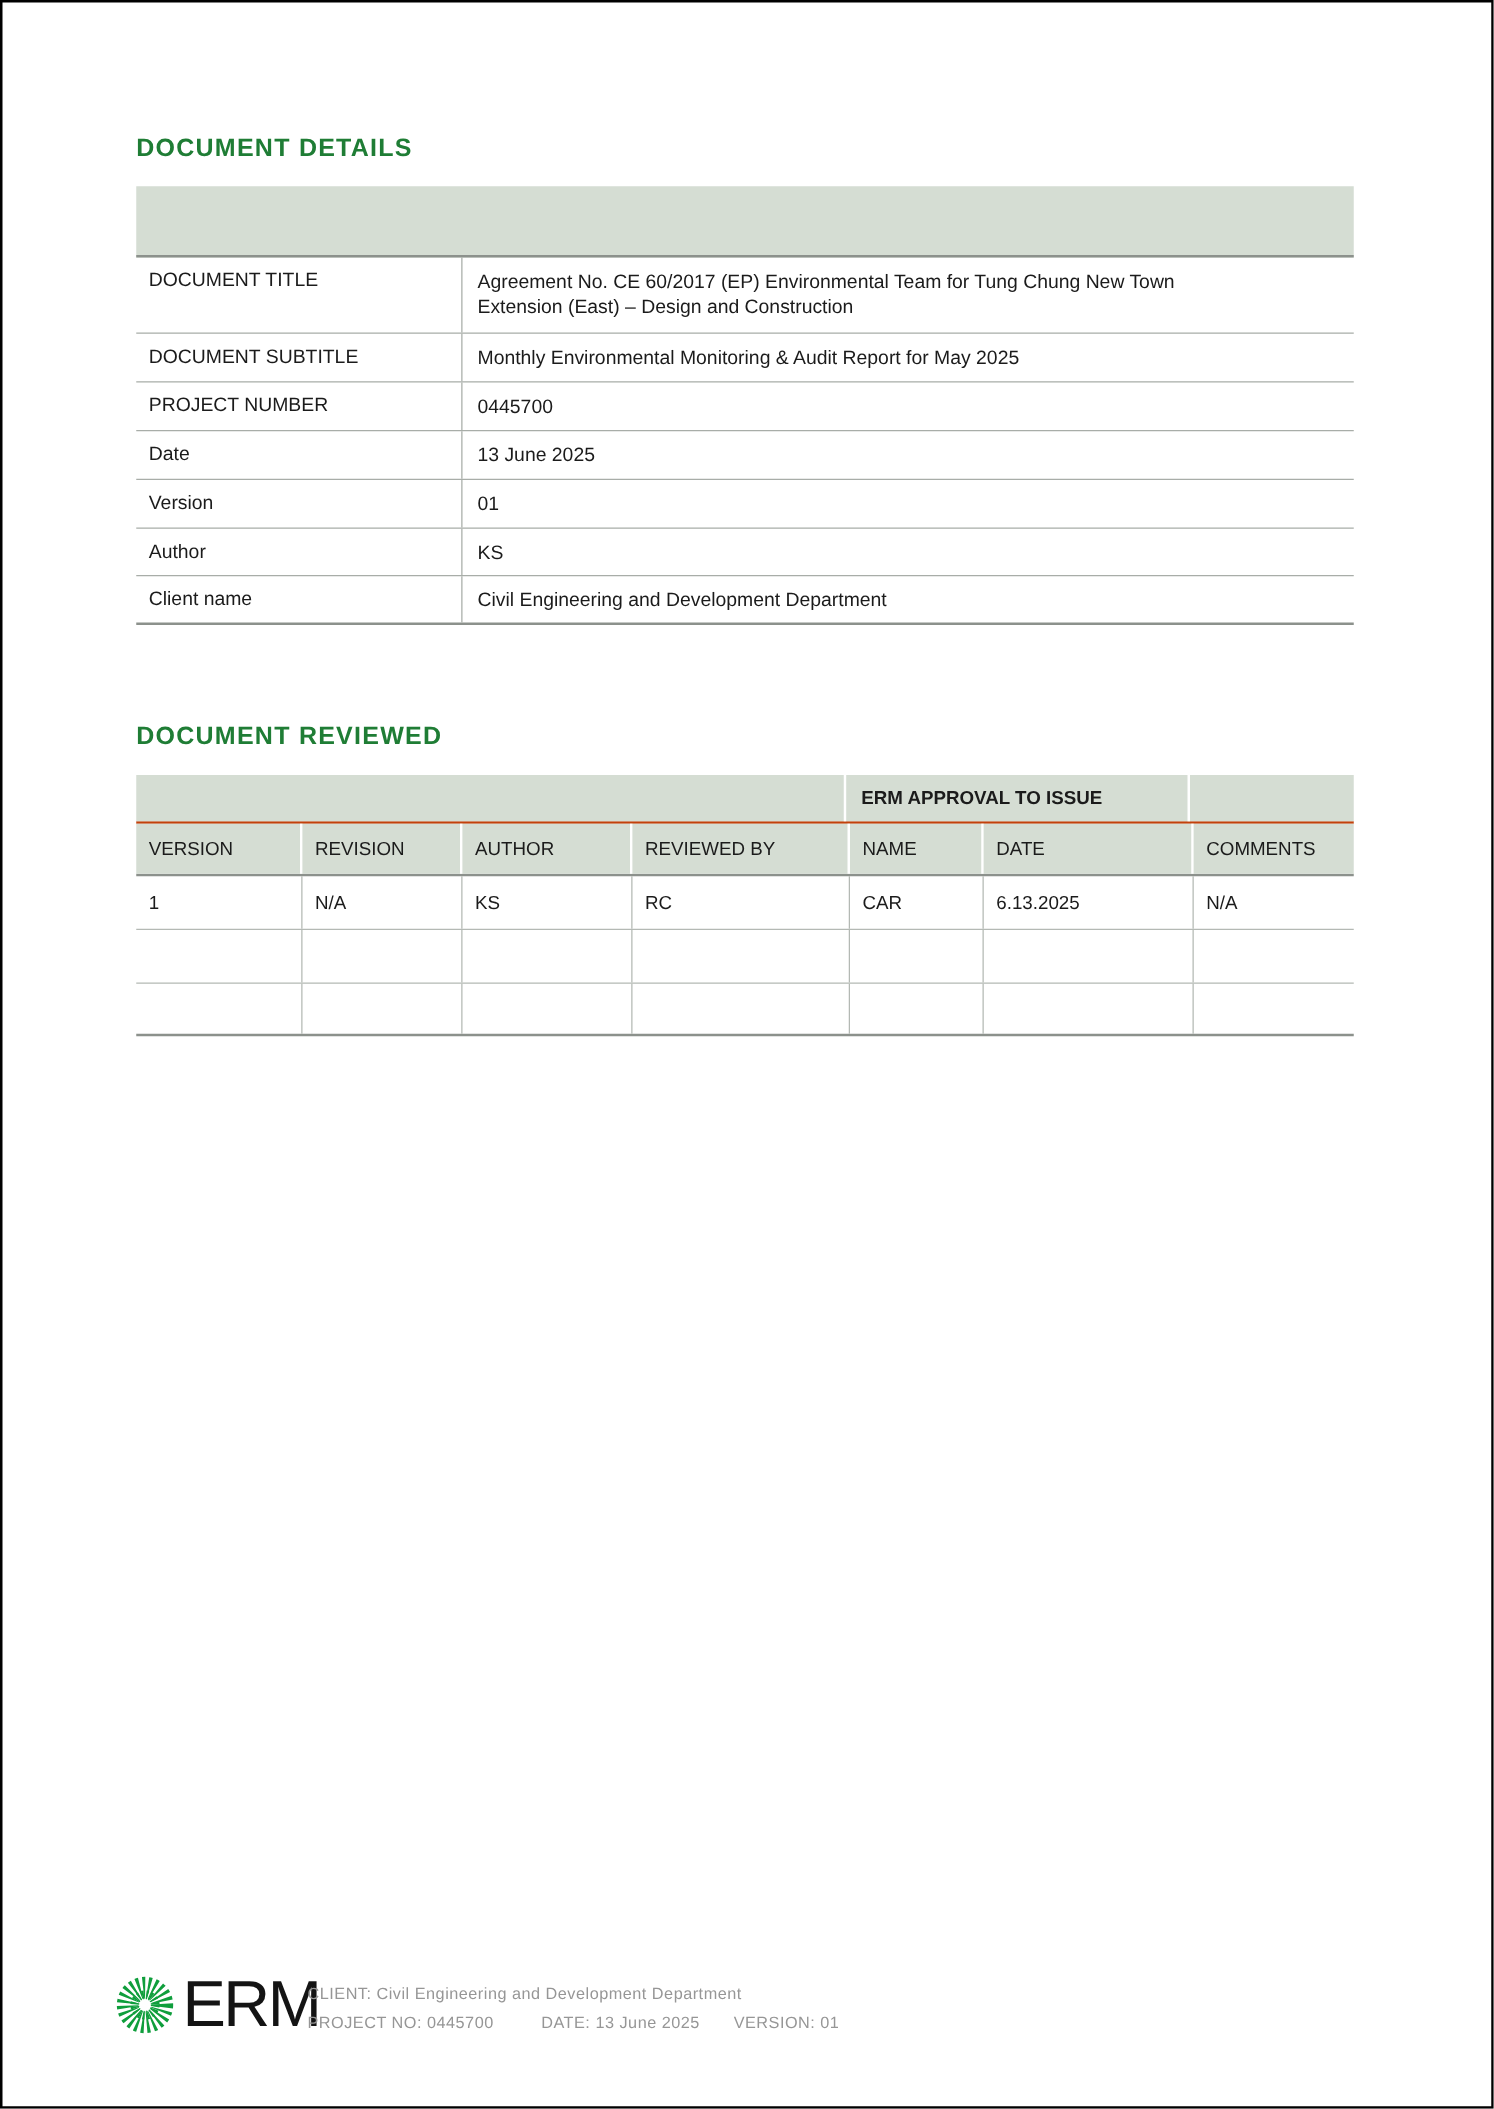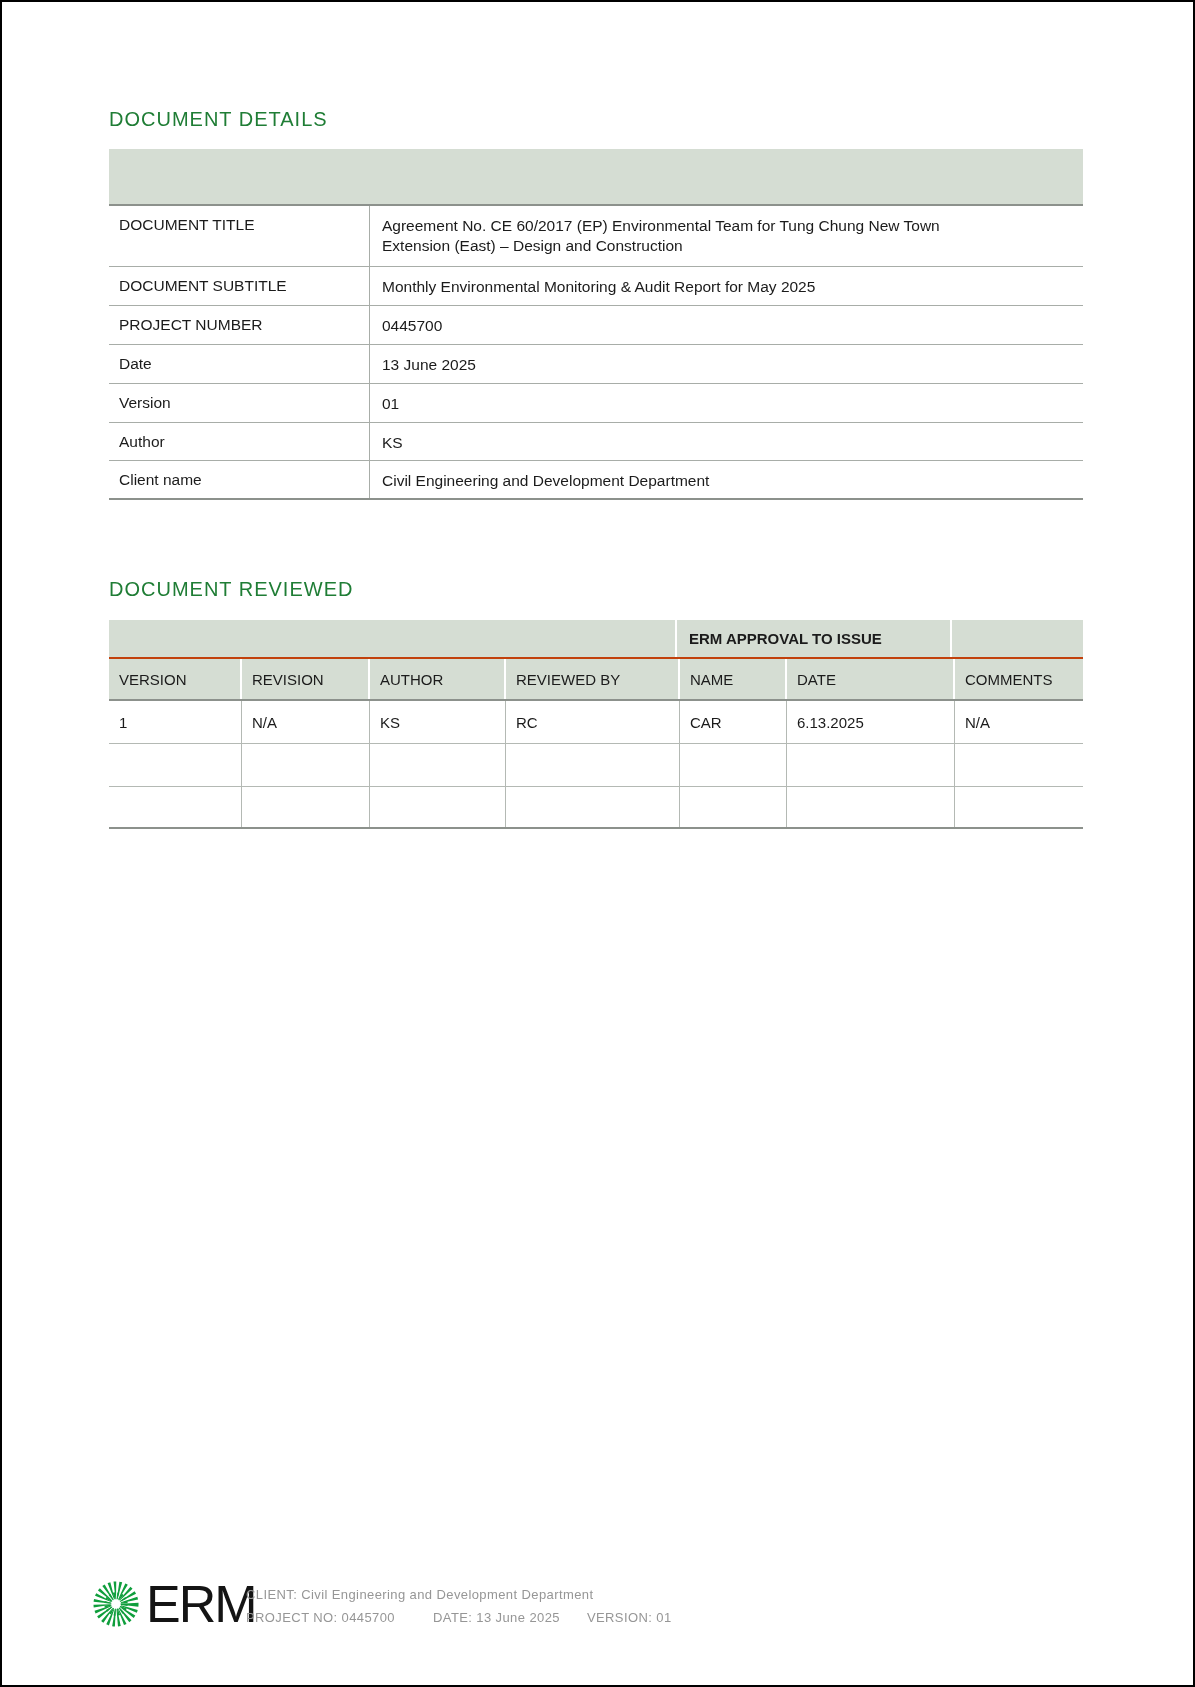--- a/index.html
+++ b/index.html
@@ -10,21 +10,21 @@
     background:#ffffff;
     border:2px solid #000;
     box-sizing:border-box;
     overflow:hidden;
   }
   .h-green{
     position:absolute;left:107px;
     font-size:20px;
     letter-spacing:1px;
     color:#1f7d35;
-    font-weight:400;
+    font-weight:700;
   }
   
   .details-table{
     position:absolute;left:107px;top:147px;width:974px;
     font-size:15.5px;color:#1b1b1b;
   }
   .dt-band{
     height:55px;background:#d5ddd3;
     border-bottom:2px solid #8c918c;
   }

